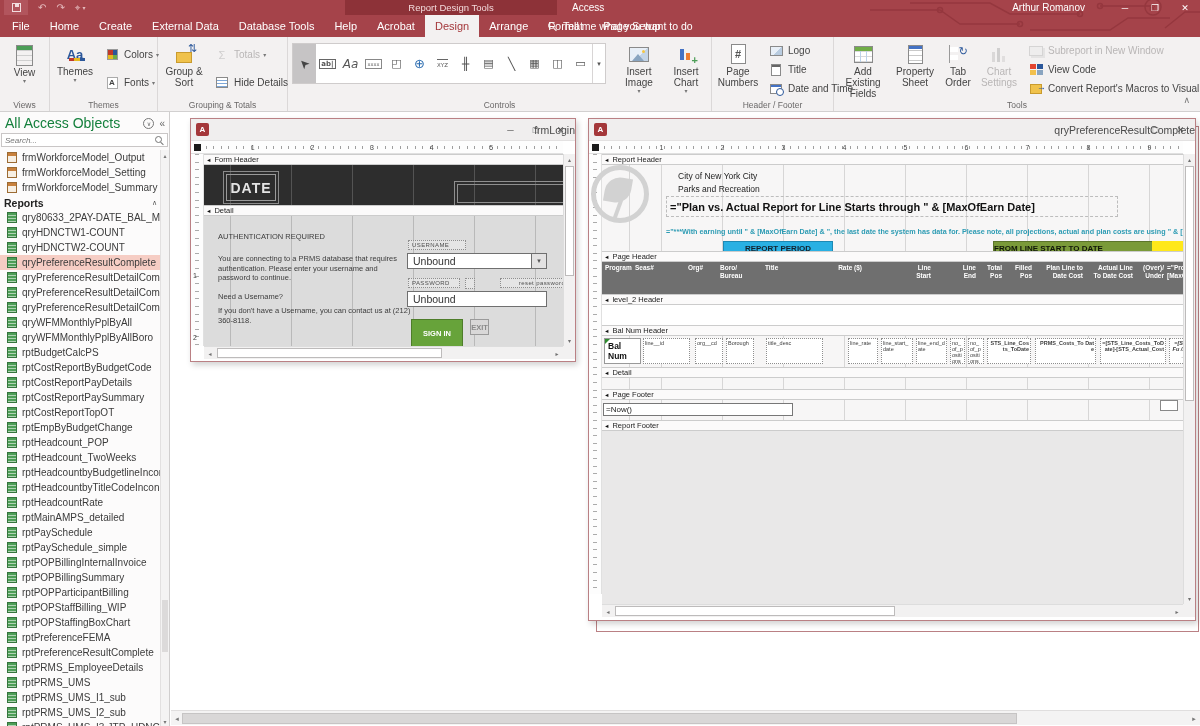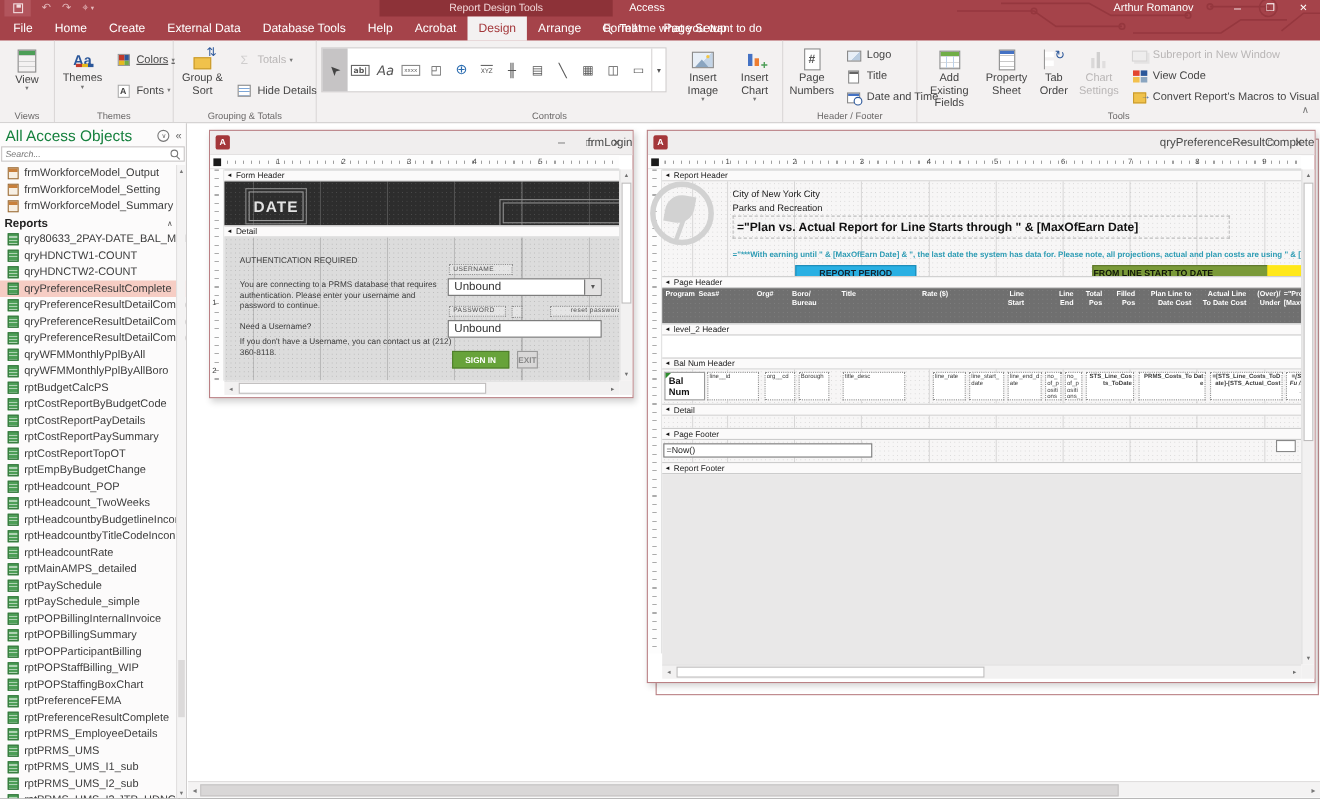--- a/index.html
+++ b/index.html
@@ -192,21 +192,21 @@
   .btn-signin{position:absolute;background:#67a33a;border:1px solid #4e7d2a;color:#fff;font-weight:bold;font-size:7.5px;
               display:flex;align-items:center;justify-content:center;}
   .btn-exit{position:absolute;background:#d9d8d8;border:1px solid #9a9a9a;color:#8a8a8a;font-weight:bold;font-size:7.5px;
             display:flex;align-items:center;justify-content:center;}
 
   
   .leaf{position:absolute;left:2px;top:46px;width:58px;height:58px;border:5px solid #d2d2d2;border-radius:50%;z-index:1;}
   .leaf::before{content:"";position:absolute;left:9px;top:7px;width:26px;height:26px;background:#d2d2d2;
                 border-radius:60% 0 60% 0;transform:rotate(10deg);}
   .leaf::after{content:"";position:absolute;left:20px;top:28px;width:4px;height:22px;background:#d2d2d2;transform:rotate(20deg);}
-  .org-line{position:absolute;left:64px;font-size:8.5px;color:#1c1c1c;line-height:13px;}
+  .org-line{position:absolute;left:76px;font-size:8.5px;color:#1c1c1c;line-height:13px;}
   .title-expr{position:absolute;left:64px;top:31px;width:452px;height:21px;border:1px dashed #bdbdbd;
               font-weight:bold;font-size:11px;color:#111;display:flex;align-items:center;padding-left:3px;white-space:nowrap;overflow:hidden;}
   .note-expr{position:absolute;left:64px;top:62px;right:0;font-weight:bold;font-size:7.2px;color:#2e9cb4;white-space:nowrap;overflow:hidden;}
   .box-period{position:absolute;left:121px;top:76px;width:110px;height:14px;background:#29b0e3;border:1px solid #1d89b4;
               display:flex;align-items:center;justify-content:center;font-weight:bold;font-size:8px;color:#12222e;}
   .box-fromline{position:absolute;left:391px;top:76px;width:160px;height:14px;background:#7a9a39;border:1px solid #5c752b;
                 display:flex;align-items:center;justify-content:flex-start;font-weight:bold;font-size:8px;color:#101608;}
   .box-yellow{position:absolute;left:550px;top:76px;right:0;height:14px;background:#ffe81a;}
   .phc{position:absolute;top:2px;font-weight:bold;font-size:6.5px;line-height:7.5px;color:#fff;white-space:pre-line;}
   .phc:nth-of-type(1){left:3px;width:30px}.phc:nth-of-type(2){left:33px;width:30px}
@@ -341,21 +341,21 @@
     </div>
 
     <div class="rgroup" style="left:50px;width:108px;">
       <div class="bigbtn" style="position:absolute;left:3px;top:4px;width:44px;">
         <span class="icb">
             <span class="ic-themes">Aa</span>
           </span>
         <span>Themes</span>
         <span class="dd">▾</span>
       </div>
-      <div class="smallrow" style="position:absolute;left:50px;top:8px;text-decoration:underline;">
+      <div class="smallrow" style="position:absolute;left:50px;top:8px;">
         <span class="ic16">
             <span class="ic-colors"></span>
           </span>
         <span>Colors</span>
           <span class="dd">▾</span>
       </div>
       <div class="smallrow" style="position:absolute;left:50px;top:36px;">
         <span class="ic16">
             <span class="ic-fonts" style="display:flex;align-items:center;justify-content:center;">A</span>
           </span>
@@ -812,21 +812,21 @@
       <div class="unbound" style="left:203px;top:37px;width:140px;height:16px;">
         <span>Unbound</span>
         <span class="combo-dd">▾</span>
       </div>
       <div class="dlabel" style="left:204px;top:62px;width:52px;">PASSWORD</div>
       <div class="dlabel" style="left:261px;top:62px;width:10px;height:11px;"></div>
       <div class="dlabel" style="left:296px;top:62px;width:84px;text-align:center;">reset password</div>
       <div class="unbound" style="left:203px;top:75px;width:140px;height:16px;">
         <span>Unbound</span>
       </div>
-      <div class="btn-signin" style="left:207px;top:103px;width:52px;height:16px;">
+      <div class="btn-signin" style="left:207px;top:103px;width:52px;height:28px;">
         <span>SIGN IN</span>
       </div>
       <div class="btn-exit" style="left:266px;top:103px;width:19px;height:16px;">
         <span>EXIT</span>
       </div>
     </div>
     <div class="hscroll" style="top:227px;">
       <span class="hs-btn" style="left:0;">◂</span>
       <div class="hs-thumb" style="left:13px;width:225px;"></div>
       <span class="hs-btn" style="right:0;">▸</span>

